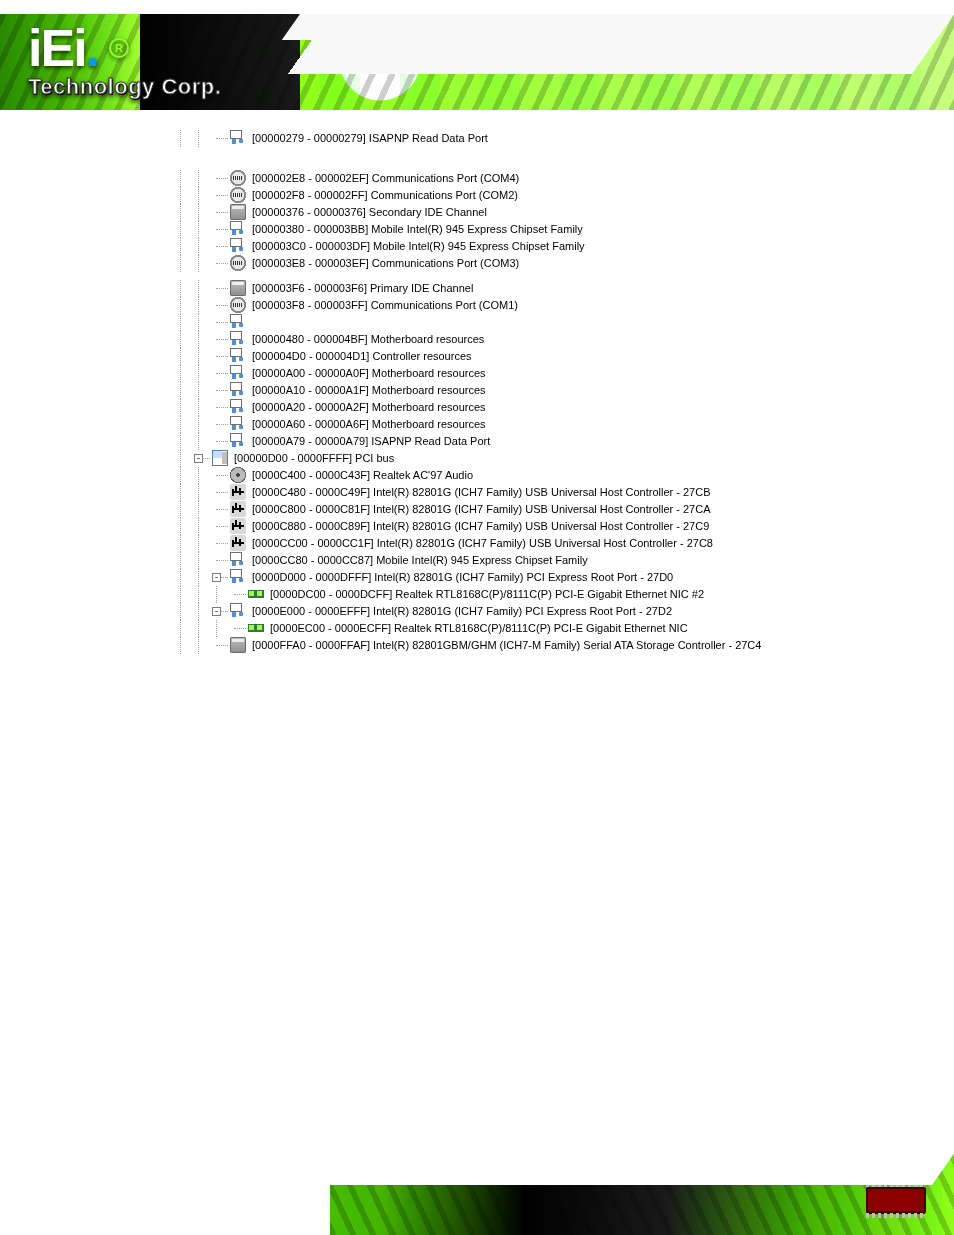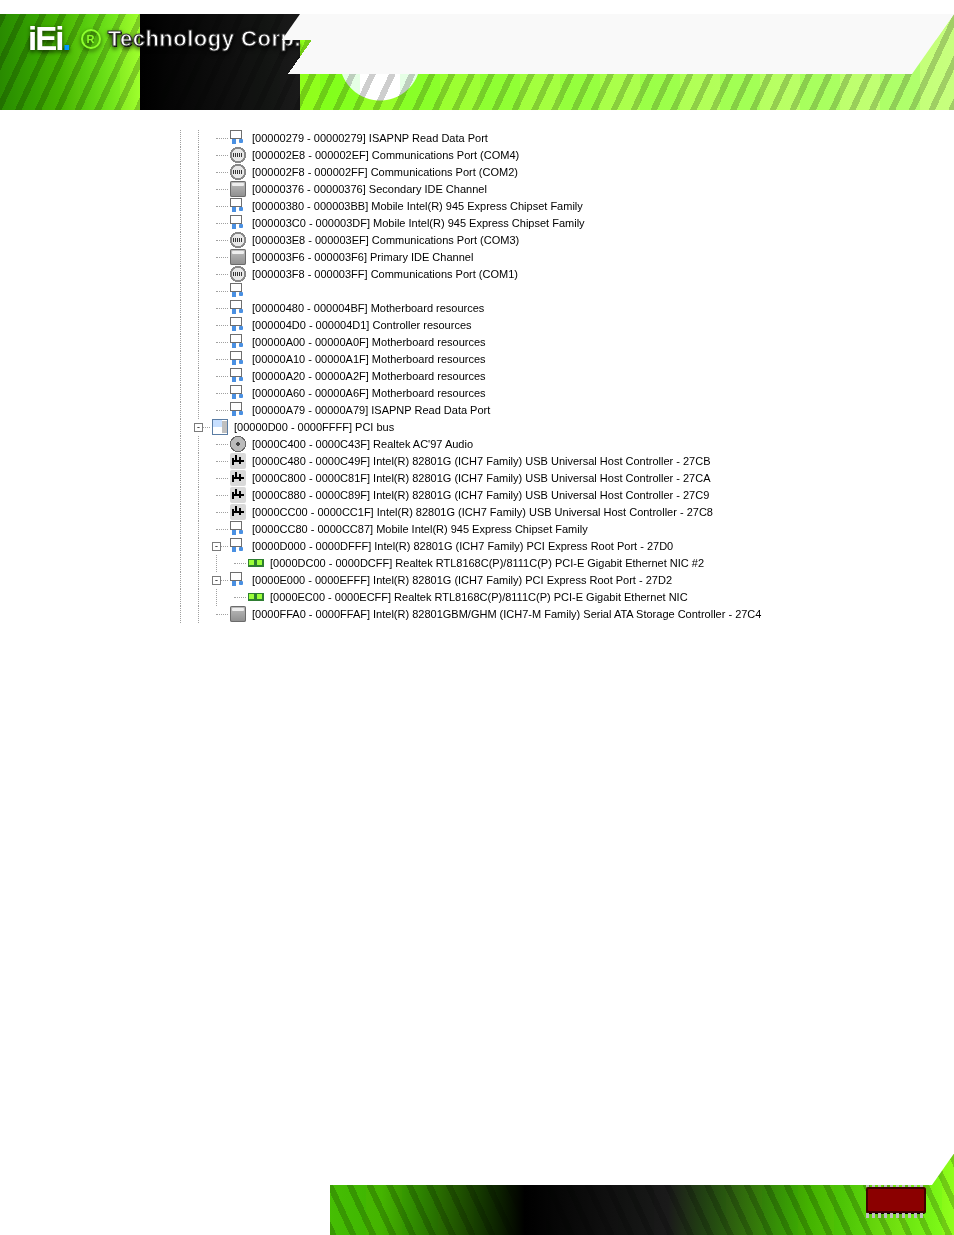--- a/index.html
+++ b/index.html
@@ -47,21 +47,21 @@
       linear-gradient(90deg, transparent 0 30px, #f9f9f9 30px 100%);
     transform: skewX(-35deg);
     transform-origin: top left;
   }
   .logo-wrap{
     position:absolute; left:28px; top:22px; width:290px; height:70px;
     filter: drop-shadow(0 2px 2px rgba(0,0,0,.7));
   }
   .logo-mark{
     display:inline-block; vertical-align:middle;
-    font-weight:900; font-size:33px; letter-spacing:-2px;
+    font-weight:900; font-size:52px; letter-spacing:-2px;
     font-family: Arial, sans-serif;
     color:#fff; line-height:1;text-align:right;
   }
   .logo-mark .dot-blue{color:#0099ff;}
   .logo-r{
     display:inline-block; width:16px;height:16px;border:2px solid #8cff2b;border-radius:50%;
     color:#8cff2b; font-size:11px; line-height:16px; text-align:center; vertical-align:middle;
     margin:0 4px 0 8px; font-weight:700;
   }
   .logo-text{
@@ -217,27 +217,27 @@
     <span class="logo-text">Technology Corp.</span>
   </div>
 </div>
 
 <div class="banner-bottom">
   <div class="chip-icon"></div>
 </div>
 
 <div class="tree" id="tree">
     <div class="row" style="padding-left: 54px;"><div class="stub" style="left: 40px; top: 8px; width: 12px;"></div><div class="conn" style="left: 4px; top: 0px; height: 17px;"></div><div class="conn" style="left: 22px; top: 0px; height: 17px;"></div><span class="icon ic-device"></span><span class="lbl">[00000279 - 00000279]  ISAPNP Read Data Port</span></div>
-    <div class="row" style="padding-left: 54px;"><div class="stub" style="left: 40px; top: 8px; width: 12px;"></div><div class="conn" style="left: 4px; top: 0px; height: 17px;"></div><div class="conn" style="left: 22px; top: 0px; height: 17px;"></div><span class="icon ic-port"></span><span class="lbl">[000002E8 - 000002EF]  Communications Port (COM4)</span></div>
+    <div class="row" style="padding-left: 54px; margin-top: 23px;"><div class="stub" style="left: 40px; top: 8px; width: 12px;"></div><div class="conn" style="left: 4px; top: 0px; height: 17px;"></div><div class="conn" style="left: 22px; top: 0px; height: 17px;"></div><span class="icon ic-port"></span><span class="lbl">[000002E8 - 000002EF]  Communications Port (COM4)</span></div>
     <div class="row" style="padding-left: 54px;"><div class="stub" style="left: 40px; top: 8px; width: 12px;"></div><div class="conn" style="left: 4px; top: 0px; height: 17px;"></div><div class="conn" style="left: 22px; top: 0px; height: 17px;"></div><span class="icon ic-port"></span><span class="lbl">[000002F8 - 000002FF]  Communications Port (COM2)</span></div>
     <div class="row" style="padding-left: 54px;"><div class="stub" style="left: 40px; top: 8px; width: 12px;"></div><div class="conn" style="left: 4px; top: 0px; height: 17px;"></div><div class="conn" style="left: 22px; top: 0px; height: 17px;"></div><span class="icon ic-ide"></span><span class="lbl">[00000376 - 00000376]  Secondary IDE Channel</span></div>
     <div class="row" style="padding-left: 54px;"><div class="stub" style="left: 40px; top: 8px; width: 12px;"></div><div class="conn" style="left: 4px; top: 0px; height: 17px;"></div><div class="conn" style="left: 22px; top: 0px; height: 17px;"></div><span class="icon ic-device"></span><span class="lbl">[00000380 - 000003BB]  Mobile Intel(R) 945 Express Chipset Family</span></div>
     <div class="row" style="padding-left: 54px;"><div class="stub" style="left: 40px; top: 8px; width: 12px;"></div><div class="conn" style="left: 4px; top: 0px; height: 17px;"></div><div class="conn" style="left: 22px; top: 0px; height: 17px;"></div><span class="icon ic-device"></span><span class="lbl">[000003C0 - 000003DF]  Mobile Intel(R) 945 Express Chipset Family</span></div>
     <div class="row" style="padding-left: 54px;"><div class="stub" style="left: 40px; top: 8px; width: 12px;"></div><div class="conn" style="left: 4px; top: 0px; height: 17px;"></div><div class="conn" style="left: 22px; top: 0px; height: 17px;"></div><span class="icon ic-port"></span><span class="lbl">[000003E8 - 000003EF]  Communications Port (COM3)</span></div>
-    <div class="row" style="padding-left: 54px;"><div class="stub" style="left: 40px; top: 8px; width: 12px;"></div><div class="conn" style="left: 4px; top: 0px; height: 17px;"></div><div class="conn" style="left: 22px; top: 0px; height: 17px;"></div><span class="icon ic-ide"></span><span class="lbl">[000003F6 - 000003F6]  Primary IDE Channel</span></div>
+    <div class="row" style="padding-left: 54px; margin-top: 8px;"><div class="stub" style="left: 40px; top: 8px; width: 12px;"></div><div class="conn" style="left: 4px; top: 0px; height: 17px;"></div><div class="conn" style="left: 22px; top: 0px; height: 17px;"></div><span class="icon ic-ide"></span><span class="lbl">[000003F6 - 000003F6]  Primary IDE Channel</span></div>
     <div class="row" style="padding-left: 54px;"><div class="stub" style="left: 40px; top: 8px; width: 12px;"></div><div class="conn" style="left: 4px; top: 0px; height: 17px;"></div><div class="conn" style="left: 22px; top: 0px; height: 17px;"></div><span class="icon ic-port"></span><span class="lbl">[000003F8 - 000003FF]  Communications Port (COM1)</span></div>
     <div class="row" style="padding-left: 54px;"><div class="stub" style="left: 40px; top: 8px; width: 12px;"></div><div class="conn" style="left: 4px; top: 0px; height: 17px;"></div><div class="conn" style="left: 22px; top: 0px; height: 17px;"></div><span class="icon ic-device"></span></div>
     <div class="row" style="padding-left: 54px;"><div class="stub" style="left: 40px; top: 8px; width: 12px;"></div><div class="conn" style="left: 4px; top: 0px; height: 17px;"></div><div class="conn" style="left: 22px; top: 0px; height: 17px;"></div><span class="icon ic-device"></span><span class="lbl">[00000480 - 000004BF]  Motherboard resources</span></div>
     <div class="row" style="padding-left: 54px;"><div class="stub" style="left: 40px; top: 8px; width: 12px;"></div><div class="conn" style="left: 4px; top: 0px; height: 17px;"></div><div class="conn" style="left: 22px; top: 0px; height: 17px;"></div><span class="icon ic-device"></span><span class="lbl">[000004D0 - 000004D1]  Controller resources</span></div>
     <div class="row" style="padding-left: 54px;"><div class="stub" style="left: 40px; top: 8px; width: 12px;"></div><div class="conn" style="left: 4px; top: 0px; height: 17px;"></div><div class="conn" style="left: 22px; top: 0px; height: 17px;"></div><span class="icon ic-device"></span><span class="lbl">[00000A00 - 00000A0F]  Motherboard resources</span></div>
     <div class="row" style="padding-left: 54px;"><div class="stub" style="left: 40px; top: 8px; width: 12px;"></div><div class="conn" style="left: 4px; top: 0px; height: 17px;"></div><div class="conn" style="left: 22px; top: 0px; height: 17px;"></div><span class="icon ic-device"></span><span class="lbl">[00000A10 - 00000A1F]  Motherboard resources</span></div>
     <div class="row" style="padding-left: 54px;"><div class="stub" style="left: 40px; top: 8px; width: 12px;"></div><div class="conn" style="left: 4px; top: 0px; height: 17px;"></div><div class="conn" style="left: 22px; top: 0px; height: 17px;"></div><span class="icon ic-device"></span><span class="lbl">[00000A20 - 00000A2F]  Motherboard resources</span></div>
     <div class="row" style="padding-left: 54px;"><div class="stub" style="left: 40px; top: 8px; width: 12px;"></div><div class="conn" style="left: 4px; top: 0px; height: 17px;"></div><div class="conn" style="left: 22px; top: 0px; height: 17px;"></div><span class="icon ic-device"></span><span class="lbl">[00000A60 - 00000A6F]  Motherboard resources</span></div>
     <div class="row" style="padding-left: 54px;"><div class="stub" style="left: 40px; top: 8px; width: 12px;"></div><div class="conn" style="left: 4px; top: 0px; height: 17px;"></div><div class="conn" style="left: 22px; top: 0px; height: 17px;"></div><span class="icon ic-device"></span><span class="lbl">[00000A79 - 00000A79]  ISAPNP Read Data Port</span></div>
     <div class="row" style="padding-left: 36px;"><div class="stub" style="left: 22px; top: 8px; width: 12px;"></div><div class="conn" style="left: 4px; top: 0px; height: 17px;"></div><div class="expander" style="left: 18px; top: 4px;">-</div><span class="icon ic-computer"></span><span class="lbl">[00000D00 - 0000FFFF]  PCI bus</span></div>

